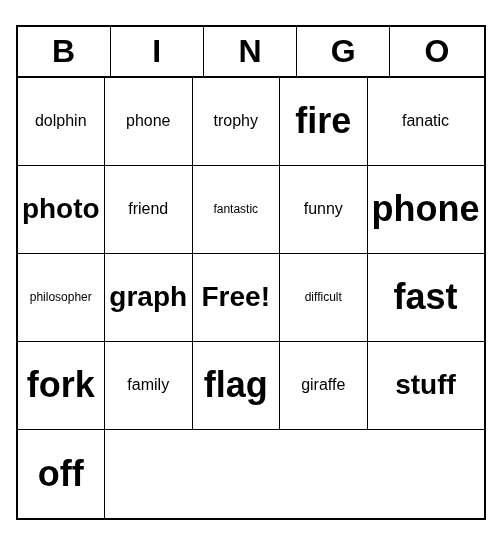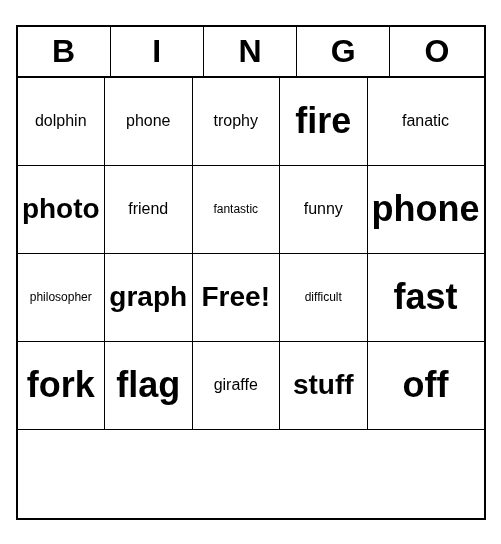--- a/index.html
+++ b/index.html
@@ -137,20 +137,23 @@
       <div class="bingo-cell">
         <span class="cell-text small">difficult</span>
       </div>
       <div class="bingo-cell">
         <span class="cell-text xlarge">fast</span>
       </div>
       <div class="bingo-cell">
         <span class="cell-text xlarge">fork</span>
       </div>
       <div class="bingo-cell">
+        <span class="cell-text">family</span>
+      </div>
+      <div class="bingo-cell">
         <span class="cell-text xlarge">flag</span>
       </div>
       <div class="bingo-cell">
         <span class="cell-text">giraffe</span>
       </div>
       <div class="bingo-cell">
         <span class="cell-text large">stuff</span>
       </div>
       <div class="bingo-cell">
         <span class="cell-text xlarge">off</span>

